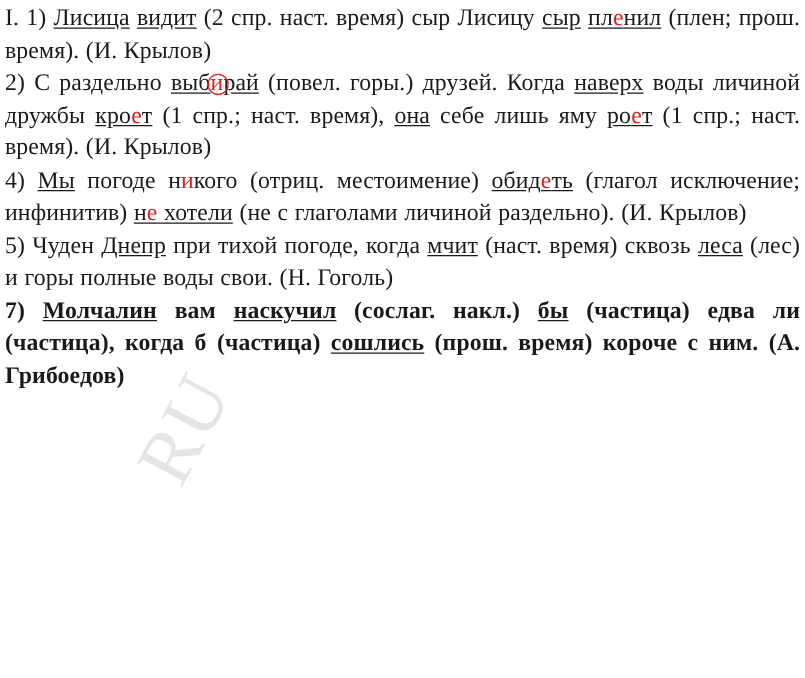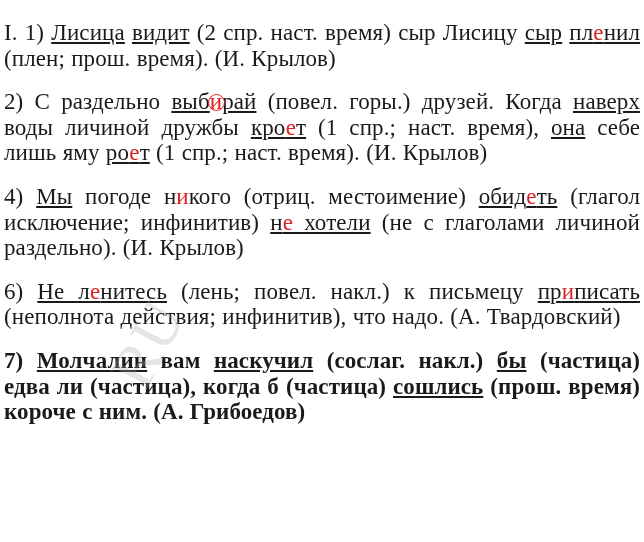--- a/index.html
+++ b/index.html
@@ -16,24 +16,24 @@
     position: relative;
   }
   .page {
     position: relative;
     width: 644px;
     height: 542px;
     box-sizing: border-box;
     padding: 2px 4px 0 4px;
   }
   .para {
-    font-size: 23px;
+    font-size: 19px;
     line-height: 25.6px;
     text-align: justify;
-    margin: 18px 0 1px 0;
+    margin: 0 0 1px 0;
     letter-spacing: 0.1px;
     word-spacing: 0.4px;
   }
   .para:last-child { margin-bottom: 0; font-weight: bold; }
 
   
   .u  { text-decoration: underline; text-underline-offset: 2px; }
   .red { color: #e02020; }
 
   
@@ -110,28 +110,31 @@
     <span class="u">Мы</span>
     <span>погоде</span>
     <span>н<span class="red">и</span>кого</span>
     <span>(отриц. местоимение)</span>
     <span class="u">обид<span class="red">е</span>ть</span>
     <span>(глагол исключение; инфинитив)</span>
     <span class="u">н<span class="red">е</span> хотели</span>
     <span>(не с глаголами личиной раздельно). (И. Крылов)</span>
   </p>
 
+  <p class="para">
+    <span>5)</span>
+    <span>Чуден</span>
+    <span class="u">Днепр</span>
+    <span>при тихой погоде, когда</span>
+    <span class="u">мчит</span>
+    <span>(наст. время) сквозь</span>
+    <span class="u">леса</span>
+    <span>(лес) и горы полные воды свои. (Н. Гоголь)</span>
+  </p>
 
-  <p class="para">
-    <span>6)</span>
-    <span class="u">Не л<span class="red">е</span>нитесь</span>
-    <span>(лень; повел. накл.) к письмецу</span>
-    <span class="u">пр<span class="red">и</span>писать</span>
-    <span>(неполнота действия; инфинитив), что надо. (А. Твардовский)</span>
-  </p>
 
   <p class="para">
     <span>7)</span>
     <span class="u">Молчалин</span>
     <span>вам</span>
     <span class="u">наскучил</span>
     <span>(сослаг. накл.)</span>
     <span class="u">бы</span>
     <span>(частица) едва ли (частица), когда б (частица)</span>
     <span class="u">сошлись</span>

